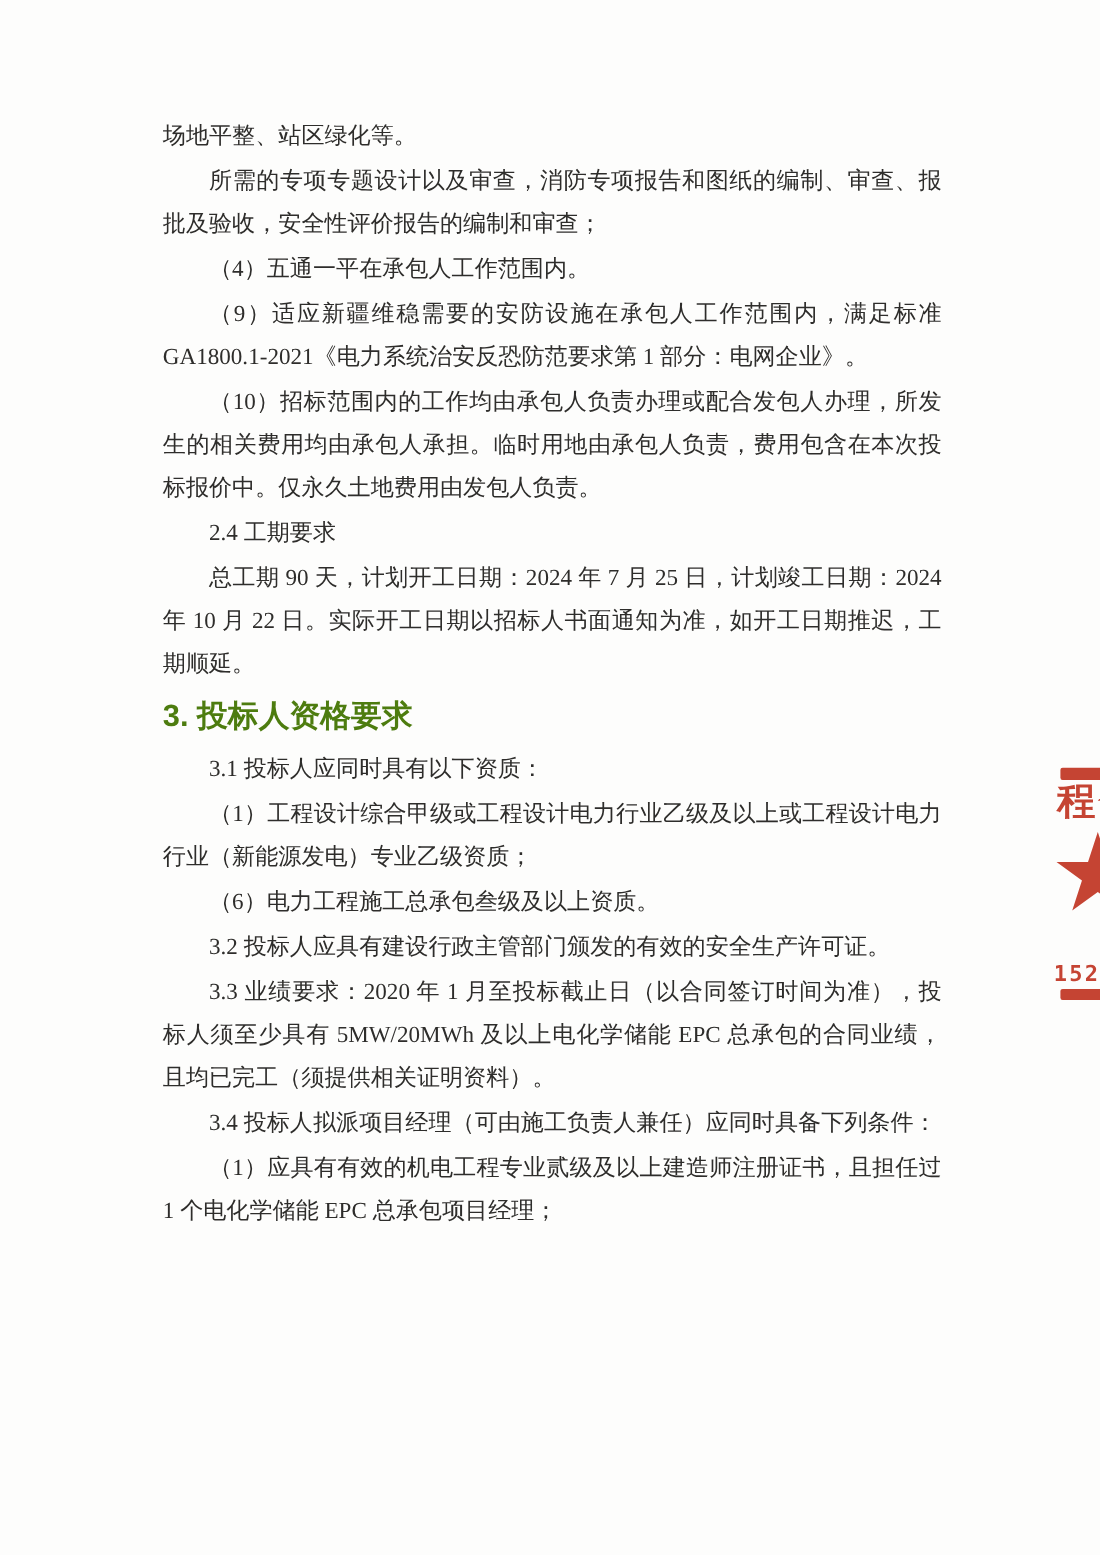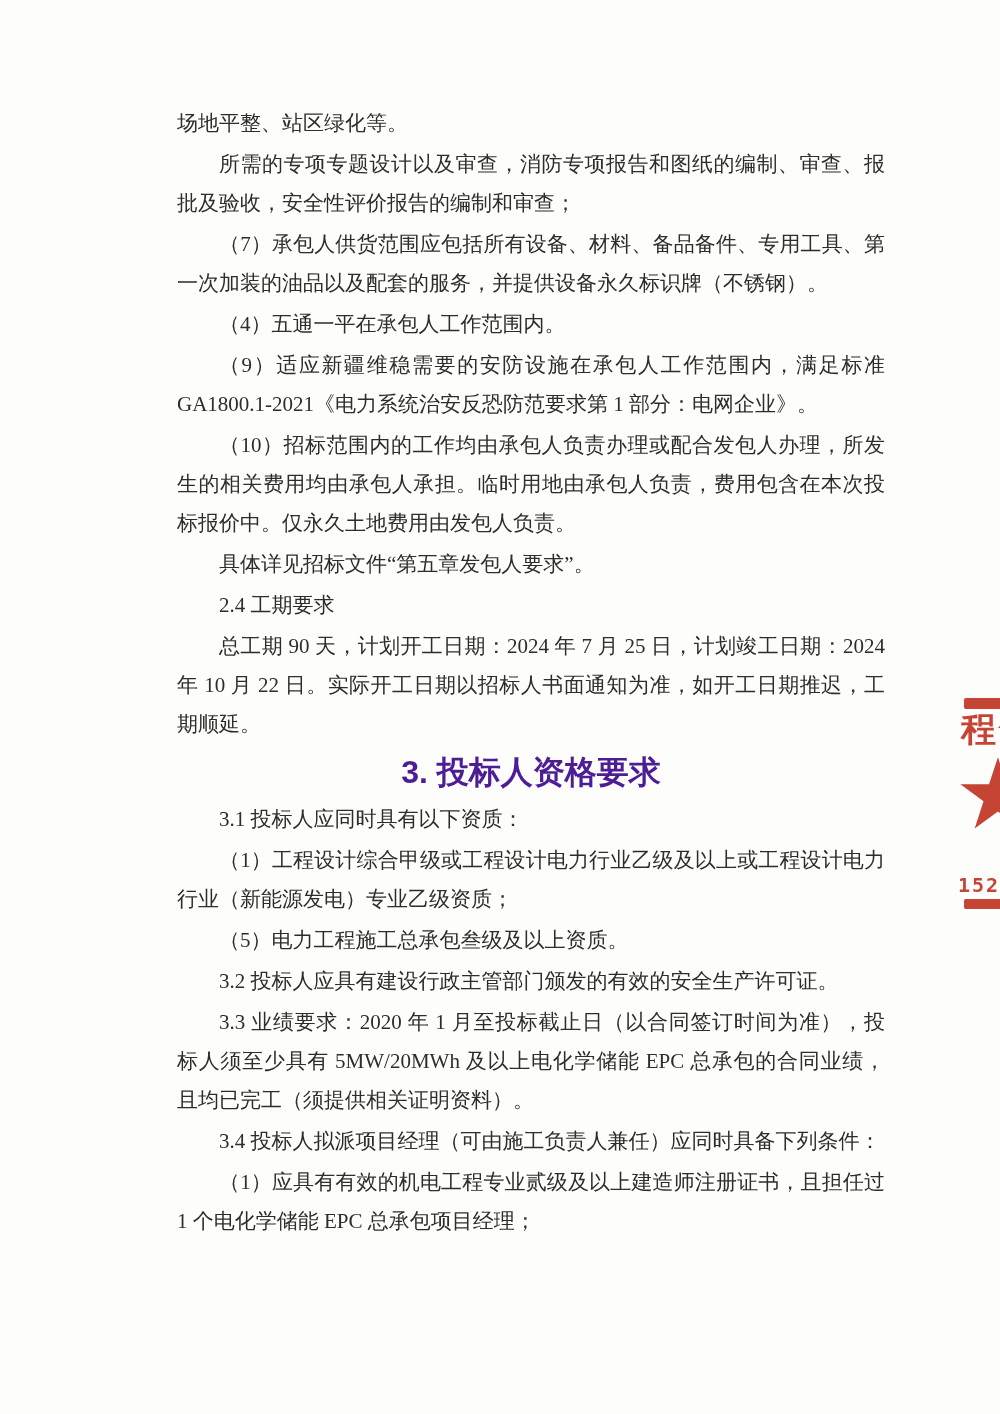--- a/index.html
+++ b/index.html
@@ -10,33 +10,32 @@
     overflow:hidden;
     font-family:"Liberation Serif","DejaVu Serif",serif;
   }
   .content {
     position:absolute;
     left:148px; top:104px; width:708px;
     color:#2e2d2b;
     font-size:21px;
     line-height:39px;
     text-align:justify;
-    margin-left:29px;
   }
   .content p { margin:2px 0 0; text-indent:2em; }
   .content p.flush { text-indent:0; }
   .content p:first-child { margin-top:0; }
   .content h2.section {
     font-family:"Liberation Sans","DejaVu Sans",sans-serif;
-    font-size:32px; font-weight:bold;
-    color:#4c1d95;
+    font-size:28px; font-weight:bold;
+    color:#4d7c0f;
     margin:8px 0 8px;
     text-indent:0;
     line-height:40px;
-    text-align:center;
+    text-align:left;
   }
   
   .stamp {
     position:absolute;
     left:958px; top:695px;
     width:90px; height:218px;
     color:#c33b29;
     opacity:.95;
   }
   .stamp .bar { position:absolute; background:#c33b29; border-radius:2px; }
@@ -68,31 +67,29 @@
   }
 </style>
 </head>
 <body>
 
 <div class="page">
 
   <div class="content">
     <p class="flush">场地平整、站区绿化等。</p>
     <p>所需的专项专题设计以及审查，消防专项报告和图纸的编制、审查、报批及验收，安全性评价报告的编制和审查；</p>
-    <p>（7）承包人供货范围应包括所有设备、材料、备品备件、专用工具、第一次加装的油品以及配套的服务，并提供设备永久标识牌（不锈钢）。</p>
     <p>（4）五通一平在承包人工作范围内。</p>
     <p>（9）适应新疆维稳需要的安防设施在承包人工作范围内，满足标准 GA1800.1-2021《电力系统治安反恐防范要求第 1 部分：电网企业》。</p>
     <p>（10）招标范围内的工作均由承包人负责办理或配合发包人办理，所发生的相关费用均由承包人承担。临时用地由承包人负责，费用包含在本次投标报价中。仅永久土地费用由发包人负责。</p>
-    <p>具体详见招标文件“第五章发包人要求”。</p>
     <p>2.4 工期要求</p>
     <p>总工期 90 天，计划开工日期：2024 年 7 月 25 日，计划竣工日期：2024 年 10 月 22 日。实际开工日期以招标人书面通知为准，如开工日期推迟，工期顺延。</p>
     <h2 class="section">3. 投标人资格要求</h2>
     <p>3.1 投标人应同时具有以下资质：</p>
     <p>（1）工程设计综合甲级或工程设计电力行业乙级及以上或工程设计电力行业（新能源发电）专业乙级资质；</p>
-    <p>（5）电力工程施工总承包叁级及以上资质。</p>
+    <p>（6）电力工程施工总承包叁级及以上资质。</p>
     <p>3.2 投标人应具有建设行政主管部门颁发的有效的安全生产许可证。</p>
     <p>3.3 业绩要求：2020 年 1 月至投标截止日（以合同签订时间为准），投标人须至少具有 5MW/20MWh 及以上电化学储能 EPC 总承包的合同业绩，且均已完工（须提供相关证明资料）。</p>
     <p>3.4 投标人拟派项目经理（可由施工负责人兼任）应同时具备下列条件：</p>
     <p>（1）应具有有效的机电工程专业贰级及以上建造师注册证书，且担任过 1 个电化学储能 EPC 总承包项目经理；</p>
   </div>
 
   <div class="stamp">
     <div class="bar bar-top"></div>
     <div class="stamp-chars">程</div>
     <div class="stamp-partial"></div>

